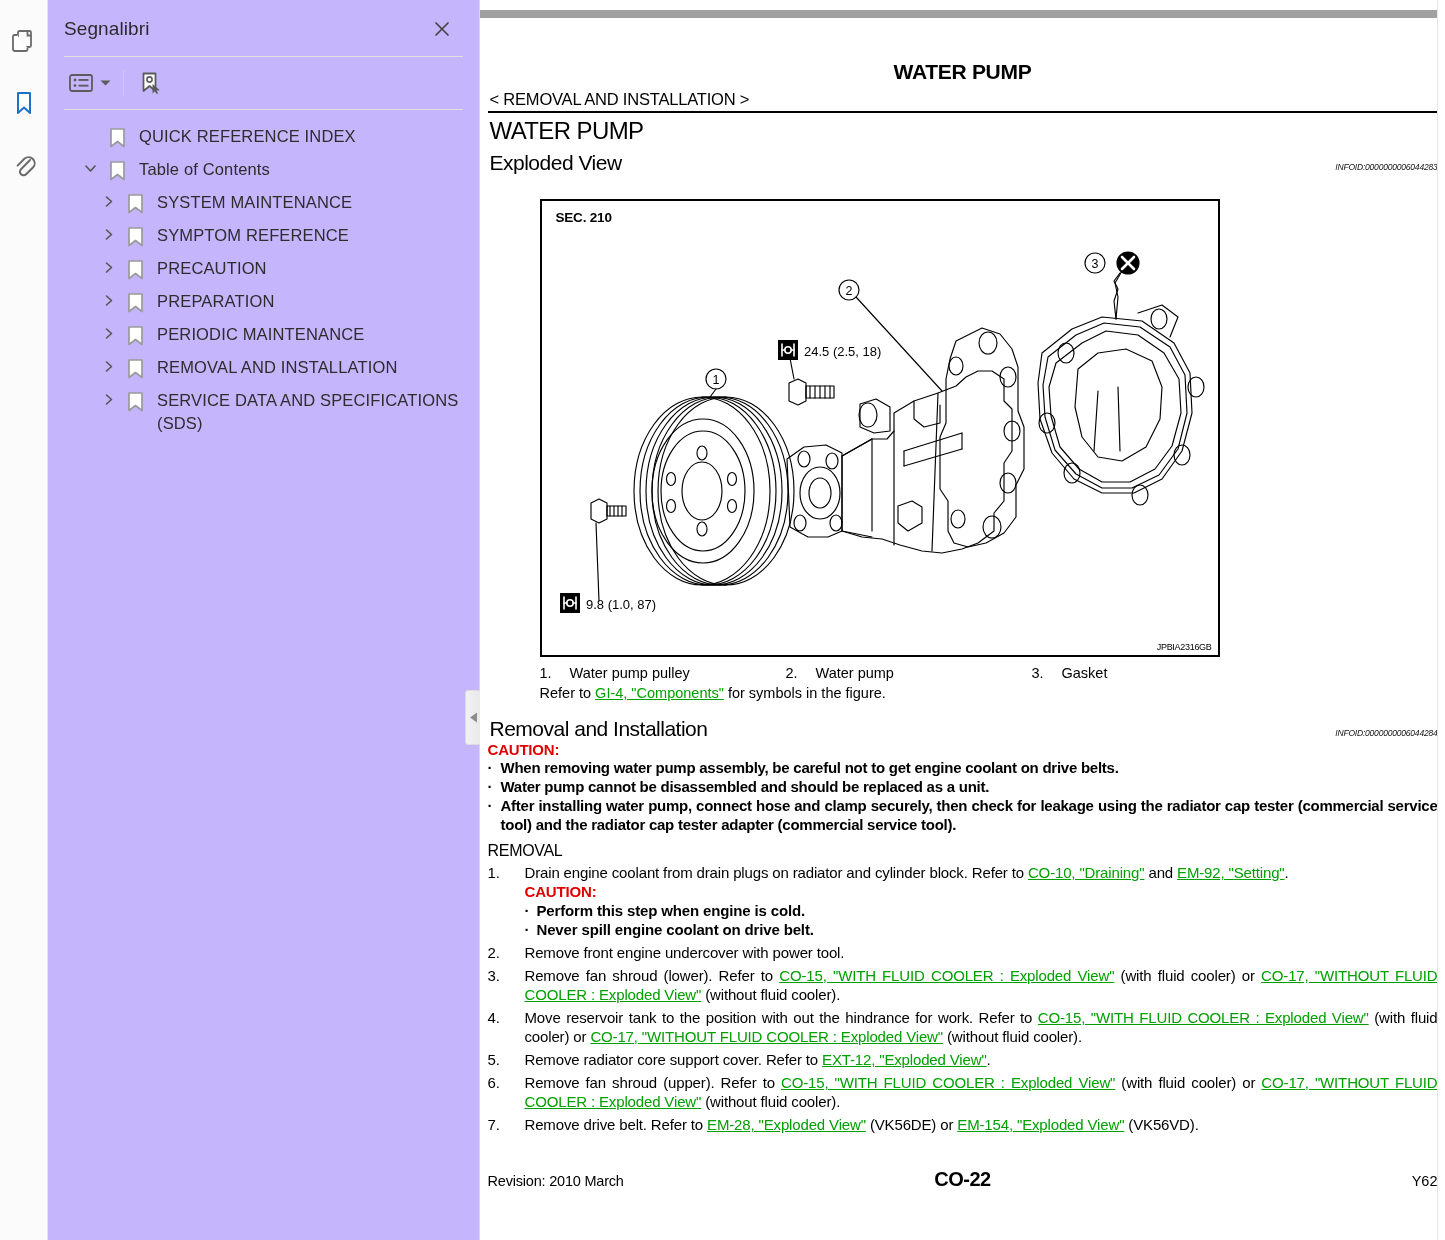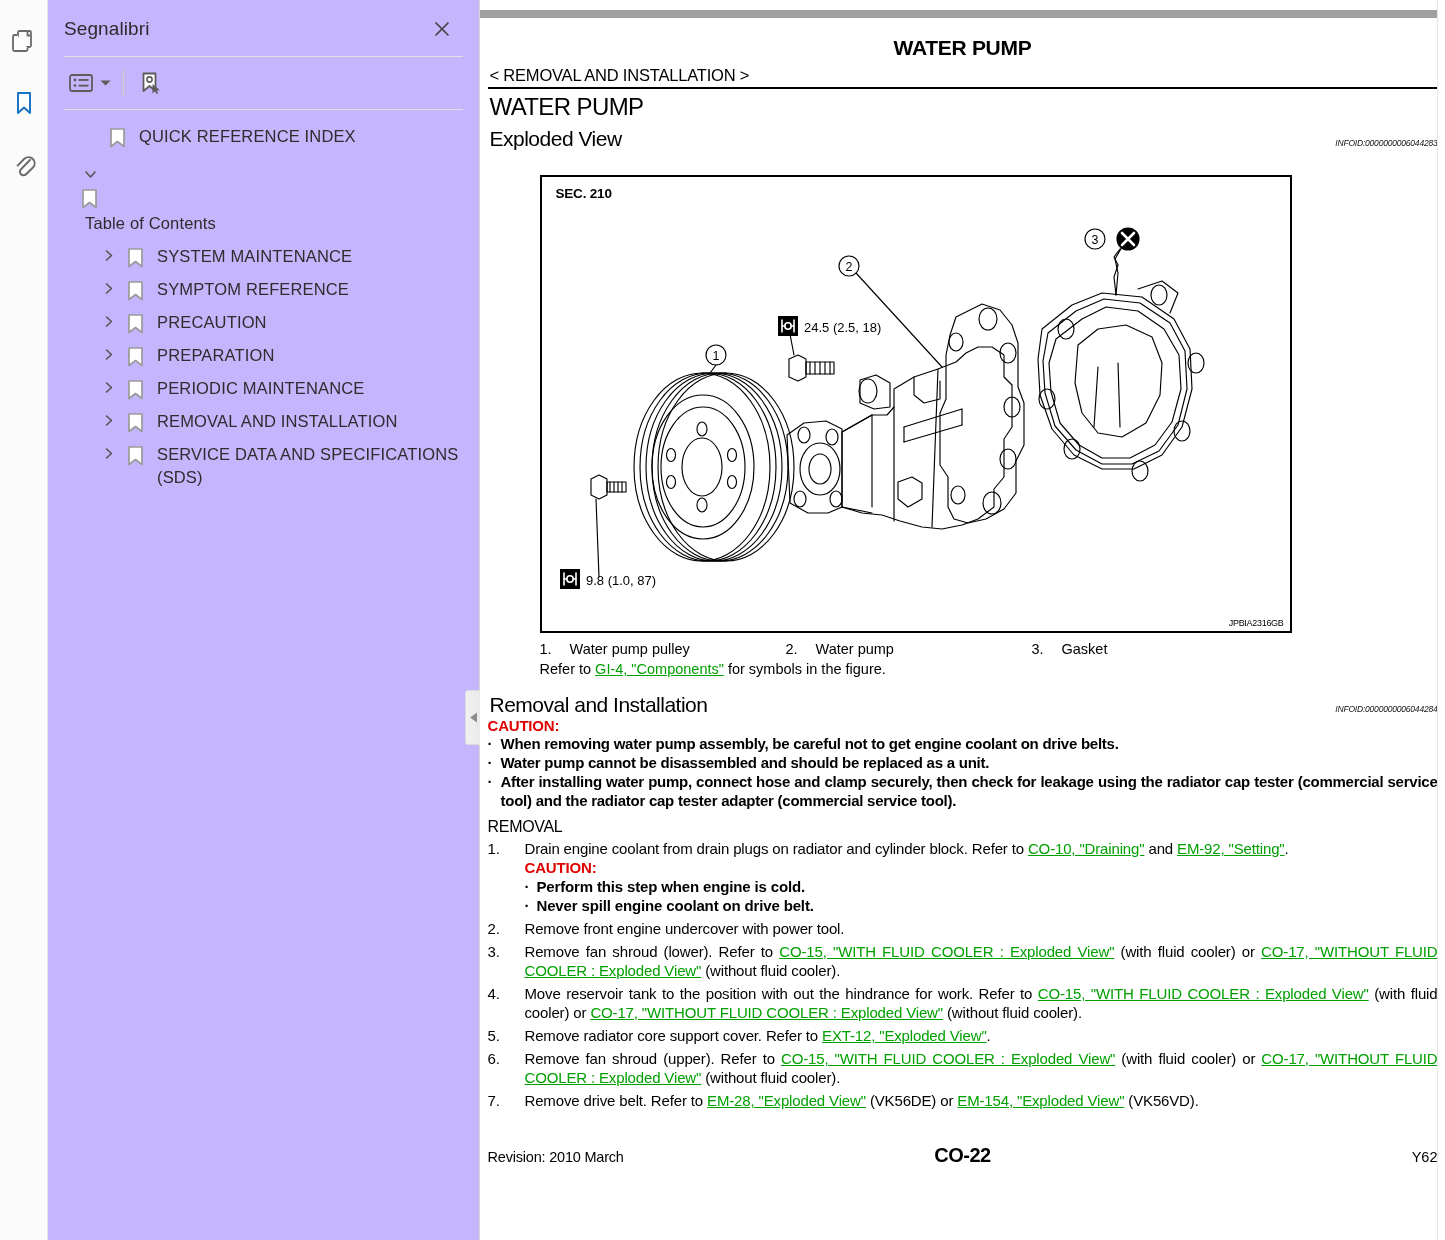--- a/index.html
+++ b/index.html
@@ -68,39 +68,40 @@
     width: 28px; flex: 0 0 28px; display: flex;
     align-items: center; justify-content: center;
     padding-top: 4px; cursor: pointer;
   }
   .bm-icon { width: 26px; flex: 0 0 26px; display: flex; justify-content: center; padding-top: 3px; }
   .bm-label {
     font-size: 16.5px; color: #2d2d2d; padding-left: 9px;
     letter-spacing: .15px;
   }
   .lvl0 { padding-left: 56px; }
-  .lvl1 { padding-left: 28px; flex-direction: column; }
+  .lvl1 { padding-left: 28px; }
   .lvl2 { padding-left: 46px; }
 
   
   .collapse-handle {
     position: absolute; right: -1px; top: 690px;
     width: 15px; height: 55px;
     background: linear-gradient(to right,#f2f2f2,#e9e9e9);
     border: 1px solid #dcdcdc; border-right: none;
     border-radius: 3px 0 0 3px;
     display: flex; align-items: center; justify-content: center;
     cursor: pointer; z-index: 5;
   }
 
   
   .viewer {
     flex: 1; background: #ffffff; position: relative;
     display: flex; flex-direction: column; align-items: center;
     overflow: hidden;
+    gap: 24px;
   }
   .page-topbar { width: 100%; height: 8px; background: #a0a0a0; margin-top: 10px; }
   .page {
     width: 950px; background: #fff; position: relative;
     padding: 18px 0 0 0;
     font-family: "Liberation Sans", sans-serif;
     color: #000;
   }
   .viewer-rightgap { position:absolute; right:0; top:0; width:8px; height:100%; background:#fff; border-left:1px solid #e6e6e6;}
 
@@ -116,21 +117,21 @@
     border-top: 2.5px solid #000;
     margin: 2px 0 4px 0;
   }
   .h1 { font-size: 24px; letter-spacing: -0.6px; margin: 4px 0 6px 2px; }
   .h2-row { display: flex; align-items: baseline; justify-content: space-between; margin: 6px 0 2px 2px; }
   .h2 { font-size: 21px; letter-spacing: -0.5px; }
   .infoid { font-size: 8.5px; font-style: italic; color: #111; letter-spacing: -0.2px; white-space: nowrap; }
 
   
   .figbox {
-    border: 2px solid #000; width: 752px; height: 458px;
+    border: 2px solid #000; width: 680px; height: 458px;
     margin: 24px auto 6px 52px; position: relative; background: #fff;
   }
   .sec-label { position: absolute; left: 14px; top: 9px; font-size: 13.5px; font-weight: bold; letter-spacing: -0.2px; }
   .fig-code { position: absolute; right: 6px; bottom: 3px; font-size: 9px; letter-spacing: -0.3px; margin-top: 42px; }
   .figbox svg { position: absolute; left: 0; top: 0; }
 
   
   .legend {
     display: flex; margin: 8px 0 0 52px; font-size: 14.5px;
   }

